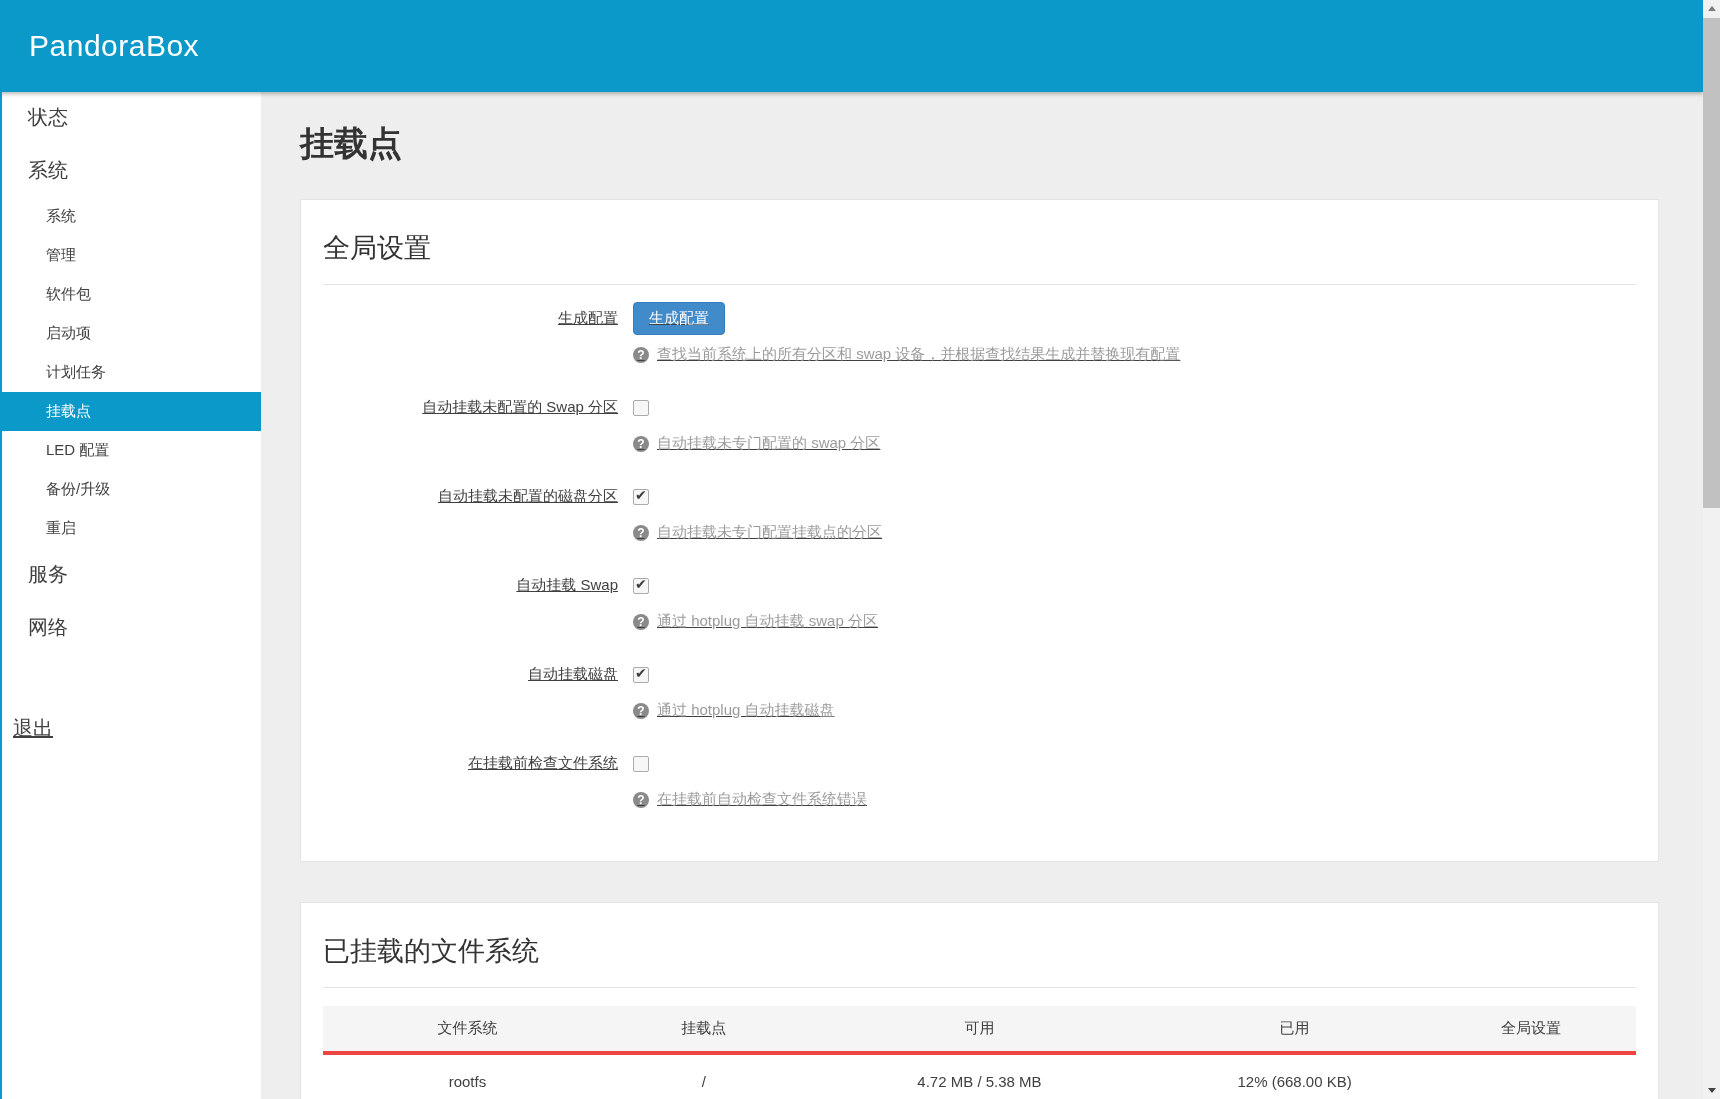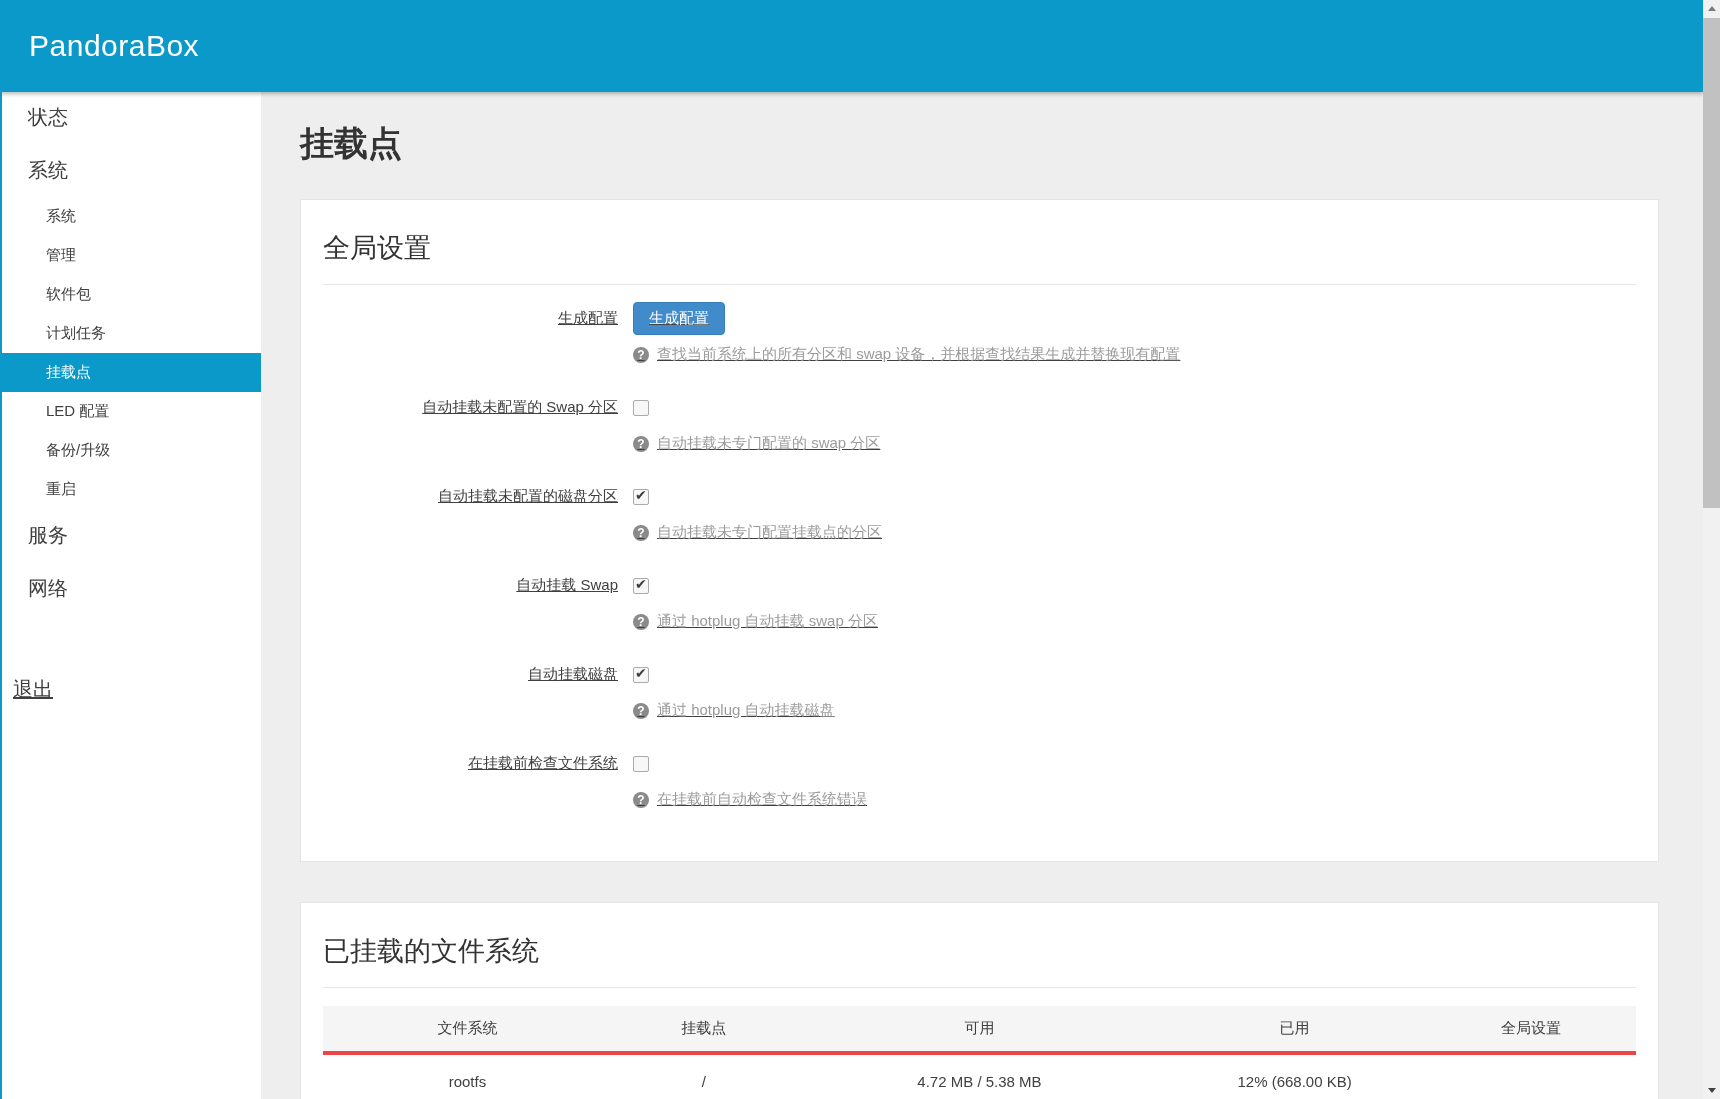--- a/index.html
+++ b/index.html
@@ -95,20 +95,21 @@
 <div class="header">
   <span class="brand">PandoraBox</span>
 </div>
 
 <div class="sidebar">
   <div class="nav-item nav-top">状态</div>
   <div class="nav-item nav-top">系统</div>
   <div class="nav-item nav-sub">系统</div>
   <div class="nav-item nav-sub">管理</div>
   <div class="nav-item nav-sub">软件包</div>
+  <div class="nav-item nav-sub">启动项</div>
   <div class="nav-item nav-sub">计划任务</div>
   <div class="nav-item nav-sub selected">挂载点</div>
   <div class="nav-item nav-sub">LED 配置</div>
   <div class="nav-item nav-sub">备份/升级</div>
   <div class="nav-item nav-sub">重启</div>
   <div class="nav-item nav-top">服务</div>
   <div class="nav-item nav-top">网络</div>
   <div class="nav-item nav-logout">退出</div>
 </div>
 

